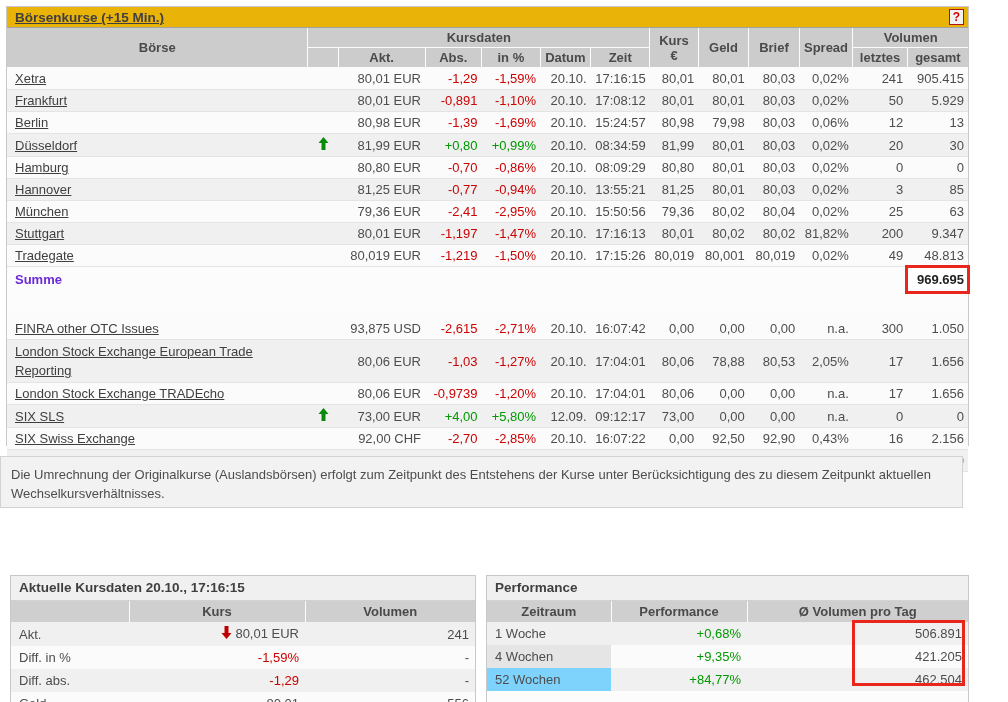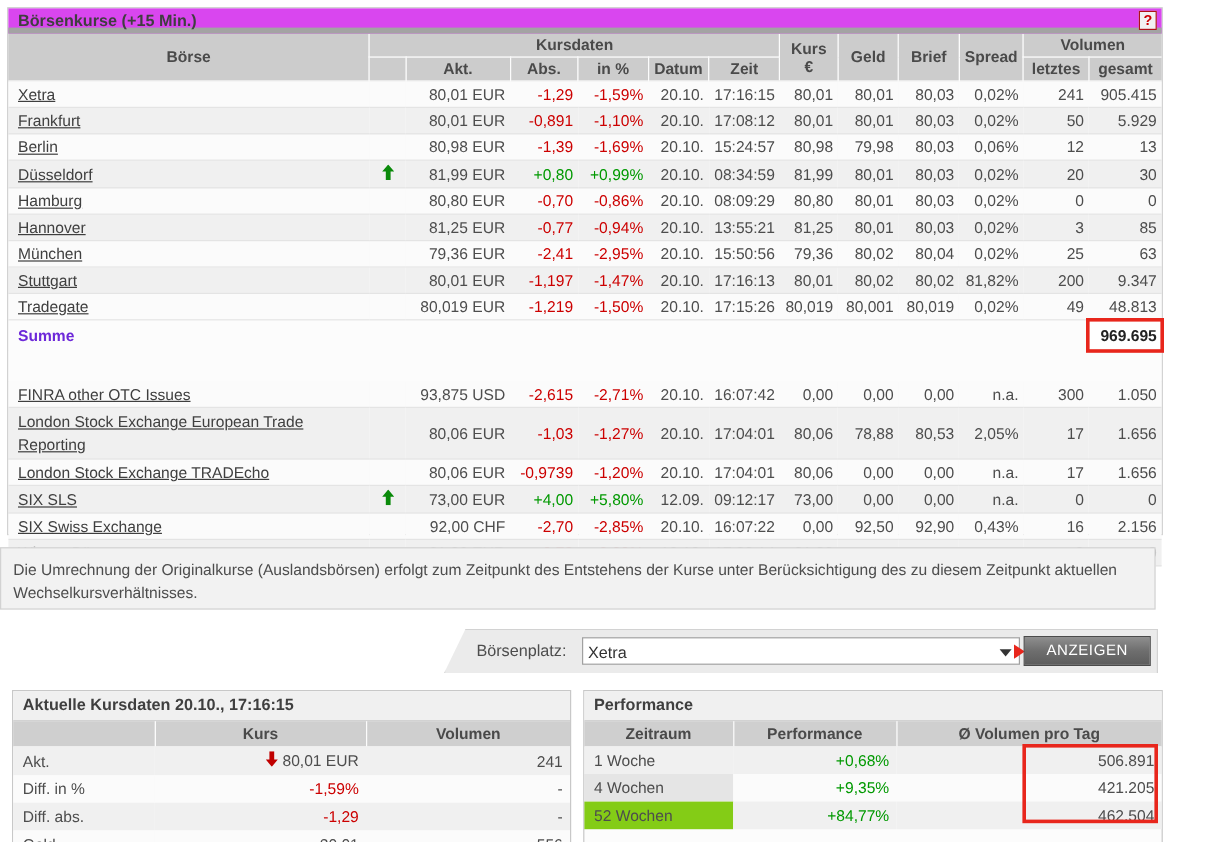--- a/index.html
+++ b/index.html
@@ -18,30 +18,31 @@
     color: #4d4d4d;
   }
 
   
   .panel {
     border: 1px solid #c8c8c8;
     background: #fcfcfc;
     box-sizing: border-box;
   }
   .panel-title {
-    background: #d946ef;
-    border-bottom: 5px solid #a3a3a3;
+    background: #eab308;
+    border-bottom: 1px solid #a3a3a3;
     font-weight: bold;
     color: #3f3f3f;
     font-size: 13.5px;
     padding: 4px 8px 5px 8px;
     position: relative;
     height: 21px;
     box-sizing: border-box;
     line-height: 13px;
+    text-decoration: underline;
   }
   .help-badge {
     position: absolute;
     right: 4px;
     top: 2px;
     width: 15px;
     height: 16px;
     border: 1px solid #b01119;
     color: #cc0000;
     background: #f2f2f2;
@@ -518,30 +519,20 @@
             <td class="num">0</td>
           </tr>
         </tbody>
     </table>
   </div>
 
   <div class="note" style="position:absolute;left:0;top:456px;width:963px;height:52px;">
     <span>Die Umrechnung der Originalkurse (Auslandsbörsen) erfolgt zum Zeitpunkt des Entstehens der Kurse unter Berücksichtigung des zu diesem Zeitpunkt aktuellen Wechselkursverhältnisses.</span>
   </div>
 
-  <div class="selector-wrap">
-    <div class="selector-tab"></div>
-    <div class="selector-label">Börsenplatz:</div>
-    <div class="selector-select">
-      <span>Xetra</span>
-      <span class="selector-caret"></span>
-    </div>
-    <div class="anzeigen-arrow"></div>
-    <div class="anzeigen-btn">ANZEIGEN</div>
-  </div>
 
   <div class="panel" style="position:absolute;left:10px;top:575px;width:466px;height:135px;background:#fcfcfc;">
     <div class="bpanel-title">Aktuelle Kursdaten 20.10., 17:16:15</div>
     <table class="btab">
       <colgroup>
           <col style="width:118px">
           <col style="width:176px">
           <col style="width:170px">
         </colgroup>
       <thead>
@@ -598,21 +589,21 @@
             <td style="background:#f0f0f0;padding-left:8px;">1 Woche</td>
             <td class="num pos" style="background:#f0f0f0;">+0,68%</td>
             <td class="num" style="background:#f0f0f0;">506.891</td>
           </tr>
           <tr>
             <td style="background:#e5e5e5;padding-left:8px;">4 Wochen</td>
             <td class="num pos" style="background:#fbfbfb;">+9,35%</td>
             <td class="num" style="background:#fbfbfb;">421.205</td>
           </tr>
           <tr>
-            <td style="background:#84cc16;padding-left:8px;">52 Wochen</td>
+            <td style="background:#7dd3fc;padding-left:8px;">52 Wochen</td>
             <td class="num pos" style="background:#f0f0f0;">+84,77%</td>
             <td class="num" style="background:#f0f0f0;">462.504</td>
           </tr>
         </tbody>
     </table>
   </div>
 
 <div style="position: absolute; left: 852px; top: 620px; width: 113px; height: 66px; border: 3px solid rgb(232, 38, 28); box-sizing: border-box; pointer-events: none;"></div>
   </div>
 

